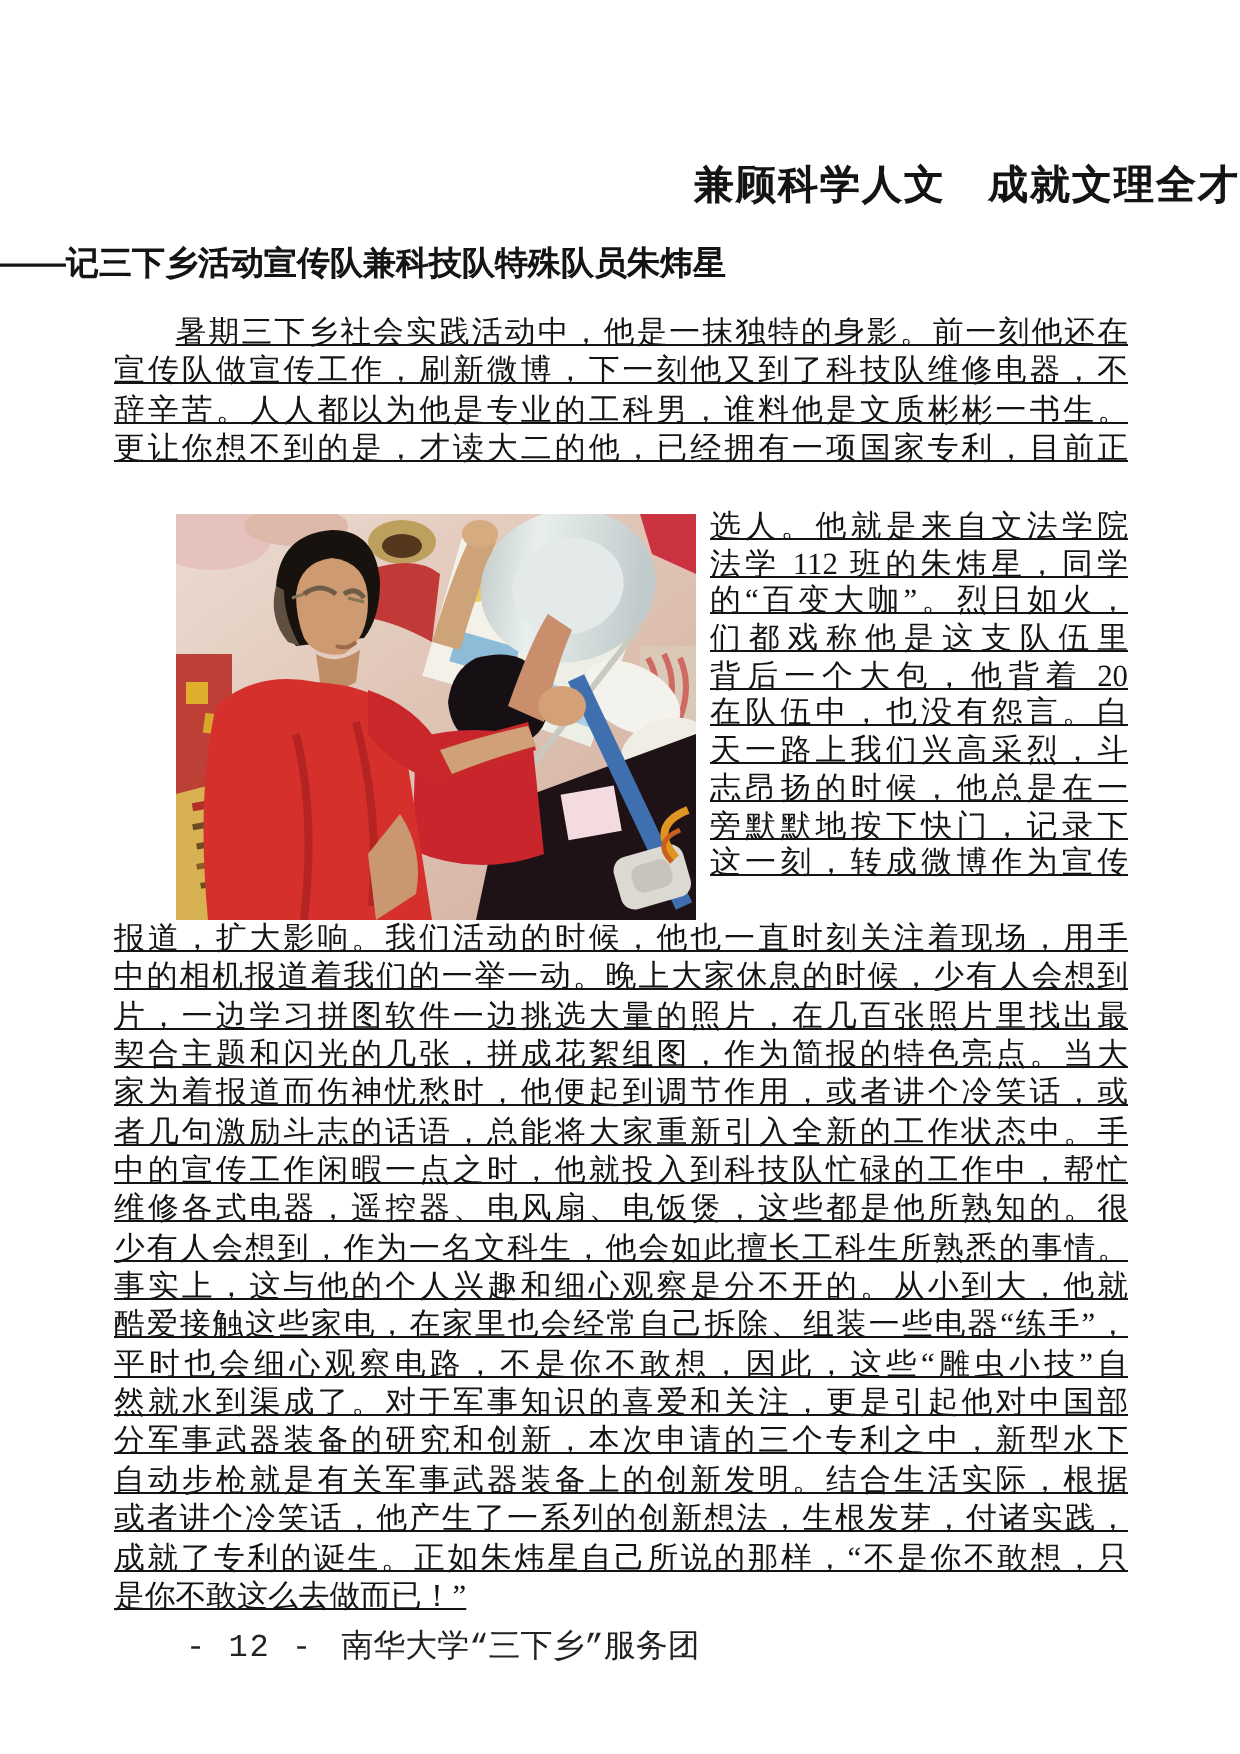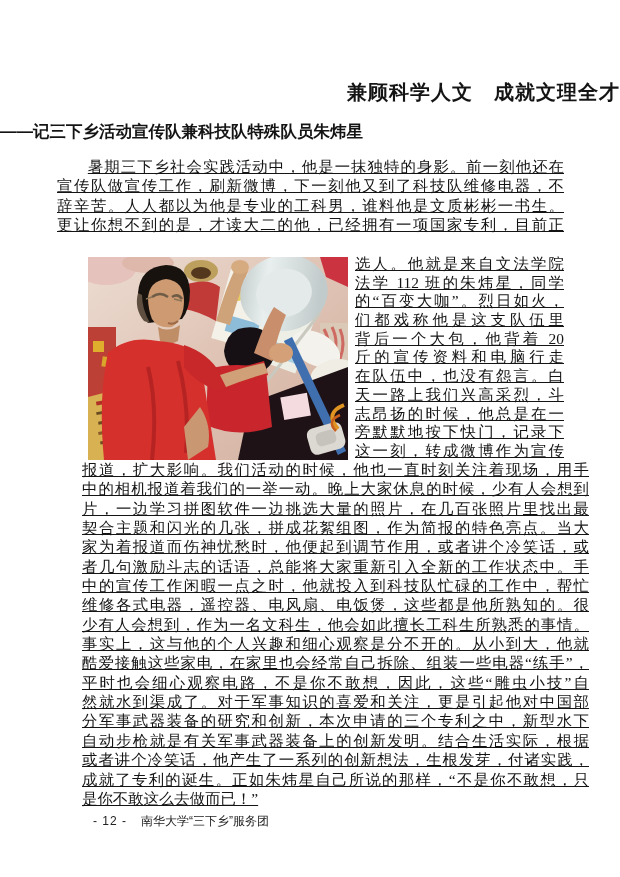--- a/index.html
+++ b/index.html
@@ -20,26 +20,26 @@
   }
   .textblock { position:absolute; font-size:15.4px; }
   .textblock .line {
     height:var(--lh); line-height:var(--lh); overflow:hidden;
     text-align:justify; text-align-last:justify; text-justify:inter-character;text-decoration:underline;
   }
   .textblock .line.last { text-align-last:left; }
   #para1 { left:57px; top:157px; width:507px; --lh:19.35px; }
   #para1 .line:first-child { text-indent:2em; }
   #colblock { left:355px; top:255px; width:209px; --lh:18.7px; }
-  #para2 { left:57px; top:460px; width:507px;margin-left:25px; --lh:19.35px; }
+  #para2 { left:57px; top:460px; width:507px; --lh:19.35px; }
   #photo { position:absolute; left:88px; top:257px; width:260px; height:203px; }
   #photo svg { display:block; width:100%; height:100%; }
   #footer {
-    position:absolute; left:93px; top:813px; font-size:12px; color:#222;
-    font-family:Liberation Sans, sans-serif;
+    position:absolute; left:93px; top:813px; font-size:16px; color:#222;
+    font-family:Liberation Mono, monospace;
   }
   #footer .pgnum { margin-right:14px; letter-spacing:1px; }
 </style>
 </head>
 <body>
 
 <div id="page">
 
   <div class="doc-title">兼顾科学人文　成就文理全才</div>
   <div class="doc-subtitle">——记三下乡活动宣传队兼科技队特殊队员朱炜星</div>
@@ -151,21 +151,20 @@
       </g>
     </svg>
   </div>
 
   <div id="colblock" class="textblock">
       <div class="line">选人。他就是来自文法学院</div>
       <div class="line">法学 112 班的朱炜星，同学</div>
       <div class="line">的“百变大咖”。烈日如火，</div>
       <div class="line">们都戏称他是这支队伍里</div>
       <div class="line">背后一个大包，他背着 20</div>
-      <div class="line">斤的宣传资料和电脑行走</div>
       <div class="line">在队伍中，也没有怨言。白</div>
       <div class="line">天一路上我们兴高采烈，斗</div>
       <div class="line">志昂扬的时候，他总是在一</div>
       <div class="line">旁默默地按下快门，记录下</div>
       <div class="line">这一刻，转成微博作为宣传</div>
     </div>
 
   <div id="para2" class="textblock">
       <div class="line">报道，扩大影响。我们活动的时候，他也一直时刻关注着现场，用手</div>
       <div class="line">中的相机报道着我们的一举一动。晚上大家休息的时候，少有人会想到</div>

